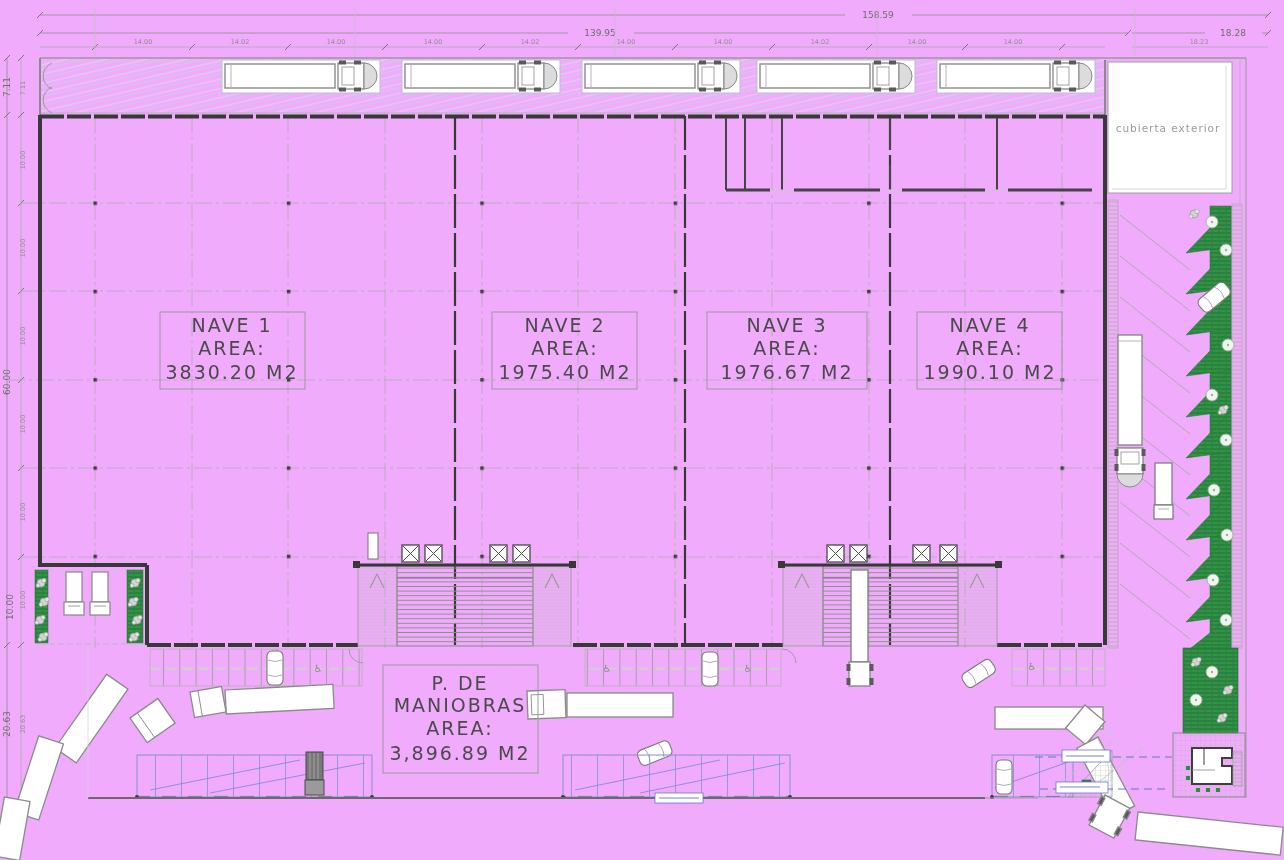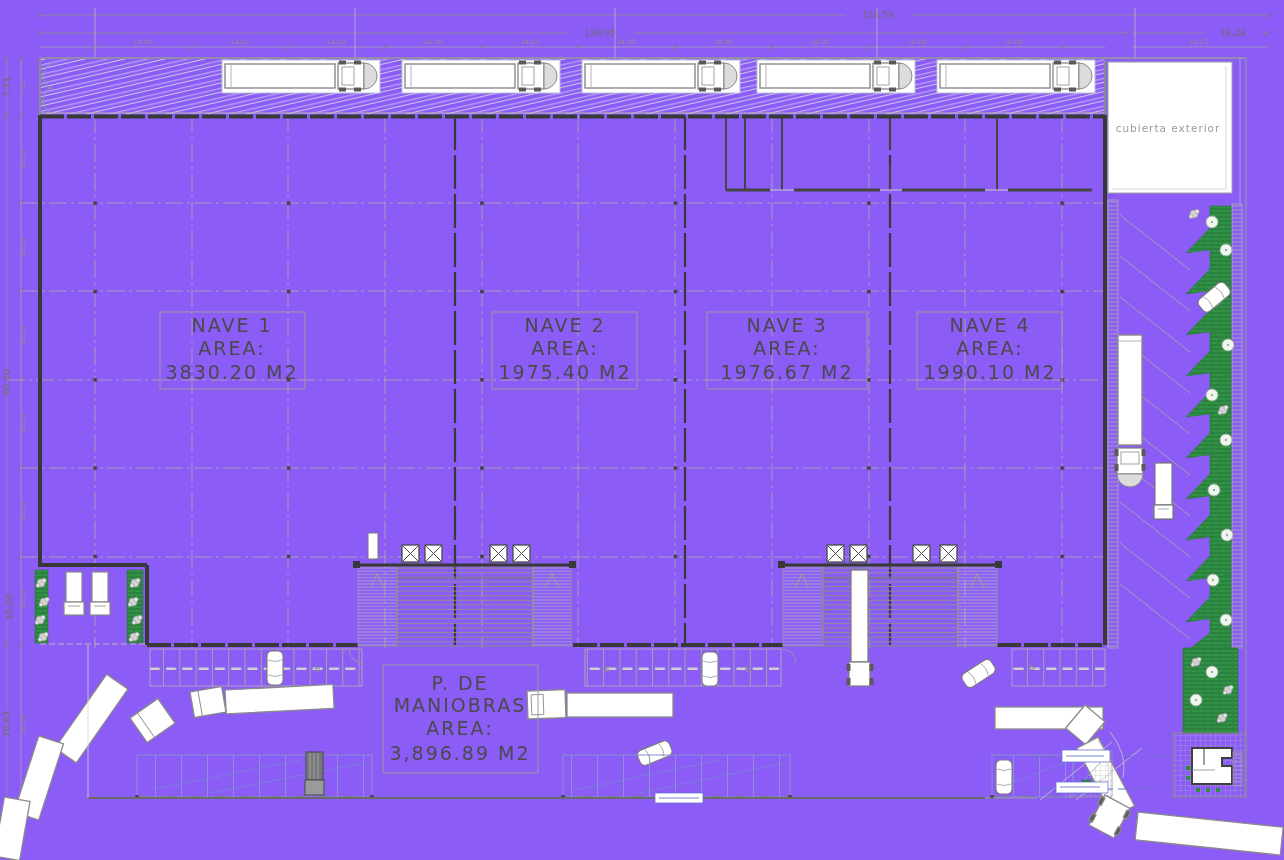--- a/index.html
+++ b/index.html
@@ -1,16 +1,16 @@
 <!DOCTYPE html>
 <html><head>
 <meta charset="utf-8">
 <style>
   html,body{margin:0;padding:0;background:#ffffff;}
-  .plan-wrap{width:1284px;height:860px;position:relative;background:#8b5cf6;overflow:hidden;}
+  .plan-wrap{width:1284px;height:860px;position:relative;background:#f0abfc;overflow:hidden;}
   svg{display:block;}
   text{font-family:"DejaVu Sans","Liberation Sans",sans-serif;}
   .dim{font-size:9px;fill:#6e6e6e;}
   .dimsm{font-size:6.5px;fill:#8f8f8f;}
   .lbl{font-size:19px;fill:#4a4a4a;letter-spacing:2px;text-anchor:middle;}
   .cub{font-size:10.5px;fill:#9a9a9a;letter-spacing:1px;text-anchor:middle;}
   .acc{font-size:10px;fill:#8a8a8a;text-anchor:middle;}
 </style>
 </head>
 <body>

